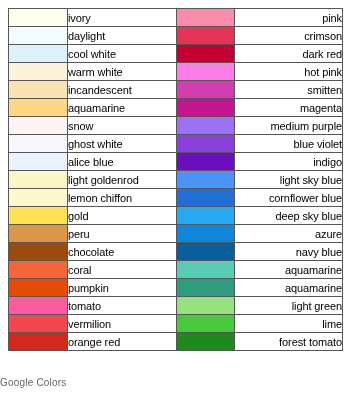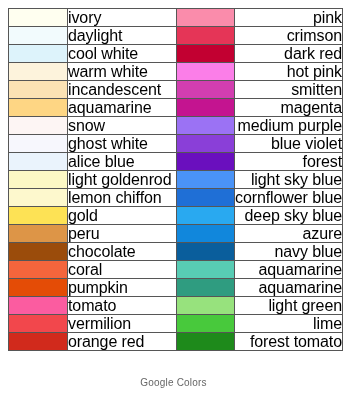--- a/index.html
+++ b/index.html
@@ -40,42 +40,41 @@
   }
   td.swatch {
     width: 58px;
     padding: 0;
   }
   td.swatch.col-b {
     width: 57px;
   }
   td.label {
     width: 108px;
-    font-size: 16px;
+    font-size: 11px;
     line-height: 12px;
     color: #000000;
     padding-left: 3px;
     letter-spacing: -0.1px;
     white-space: nowrap;
   }
   td.label.col-b {
     width: 107px;
     text-align: right;
   }
   .swatch-fill {
     display: block;
     width: 100%;
     height: 17px;
   }
   #caption {
     position: absolute;
     left: 0;
     top: 377px;
     width: 347px;
-    text-align: center;
     font-size: 10px;
     color: #666666;
     font-family: "Liberation Sans", sans-serif;
     letter-spacing: 0.2px;
   }
 </style>
 </head>
 <body>
 
 <div id="page">
@@ -163,21 +162,21 @@
           <td class="label col-b">blue violet</td>
         </tr>
         <tr>
           <td class="swatch">
             <span class="swatch-fill" title="alice blue" style="background: rgb(234, 243, 252);"></span>
           </td>
           <td class="label">alice blue</td>
           <td class="swatch col-b">
             <span class="swatch-fill" title="indigo" style="background: rgb(106, 15, 190);"></span>
           </td>
-          <td class="label col-b">forest</td>
+          <td class="label col-b">indigo</td>
         </tr>
         <tr>
           <td class="swatch">
             <span class="swatch-fill" title="light goldenrod" style="background: rgb(252, 248, 197);"></span>
           </td>
           <td class="label">light goldenrod</td>
           <td class="swatch col-b">
             <span class="swatch-fill" title="light sky blue" style="background: rgb(74, 147, 247);"></span>
           </td>
           <td class="label col-b">light sky blue</td>

